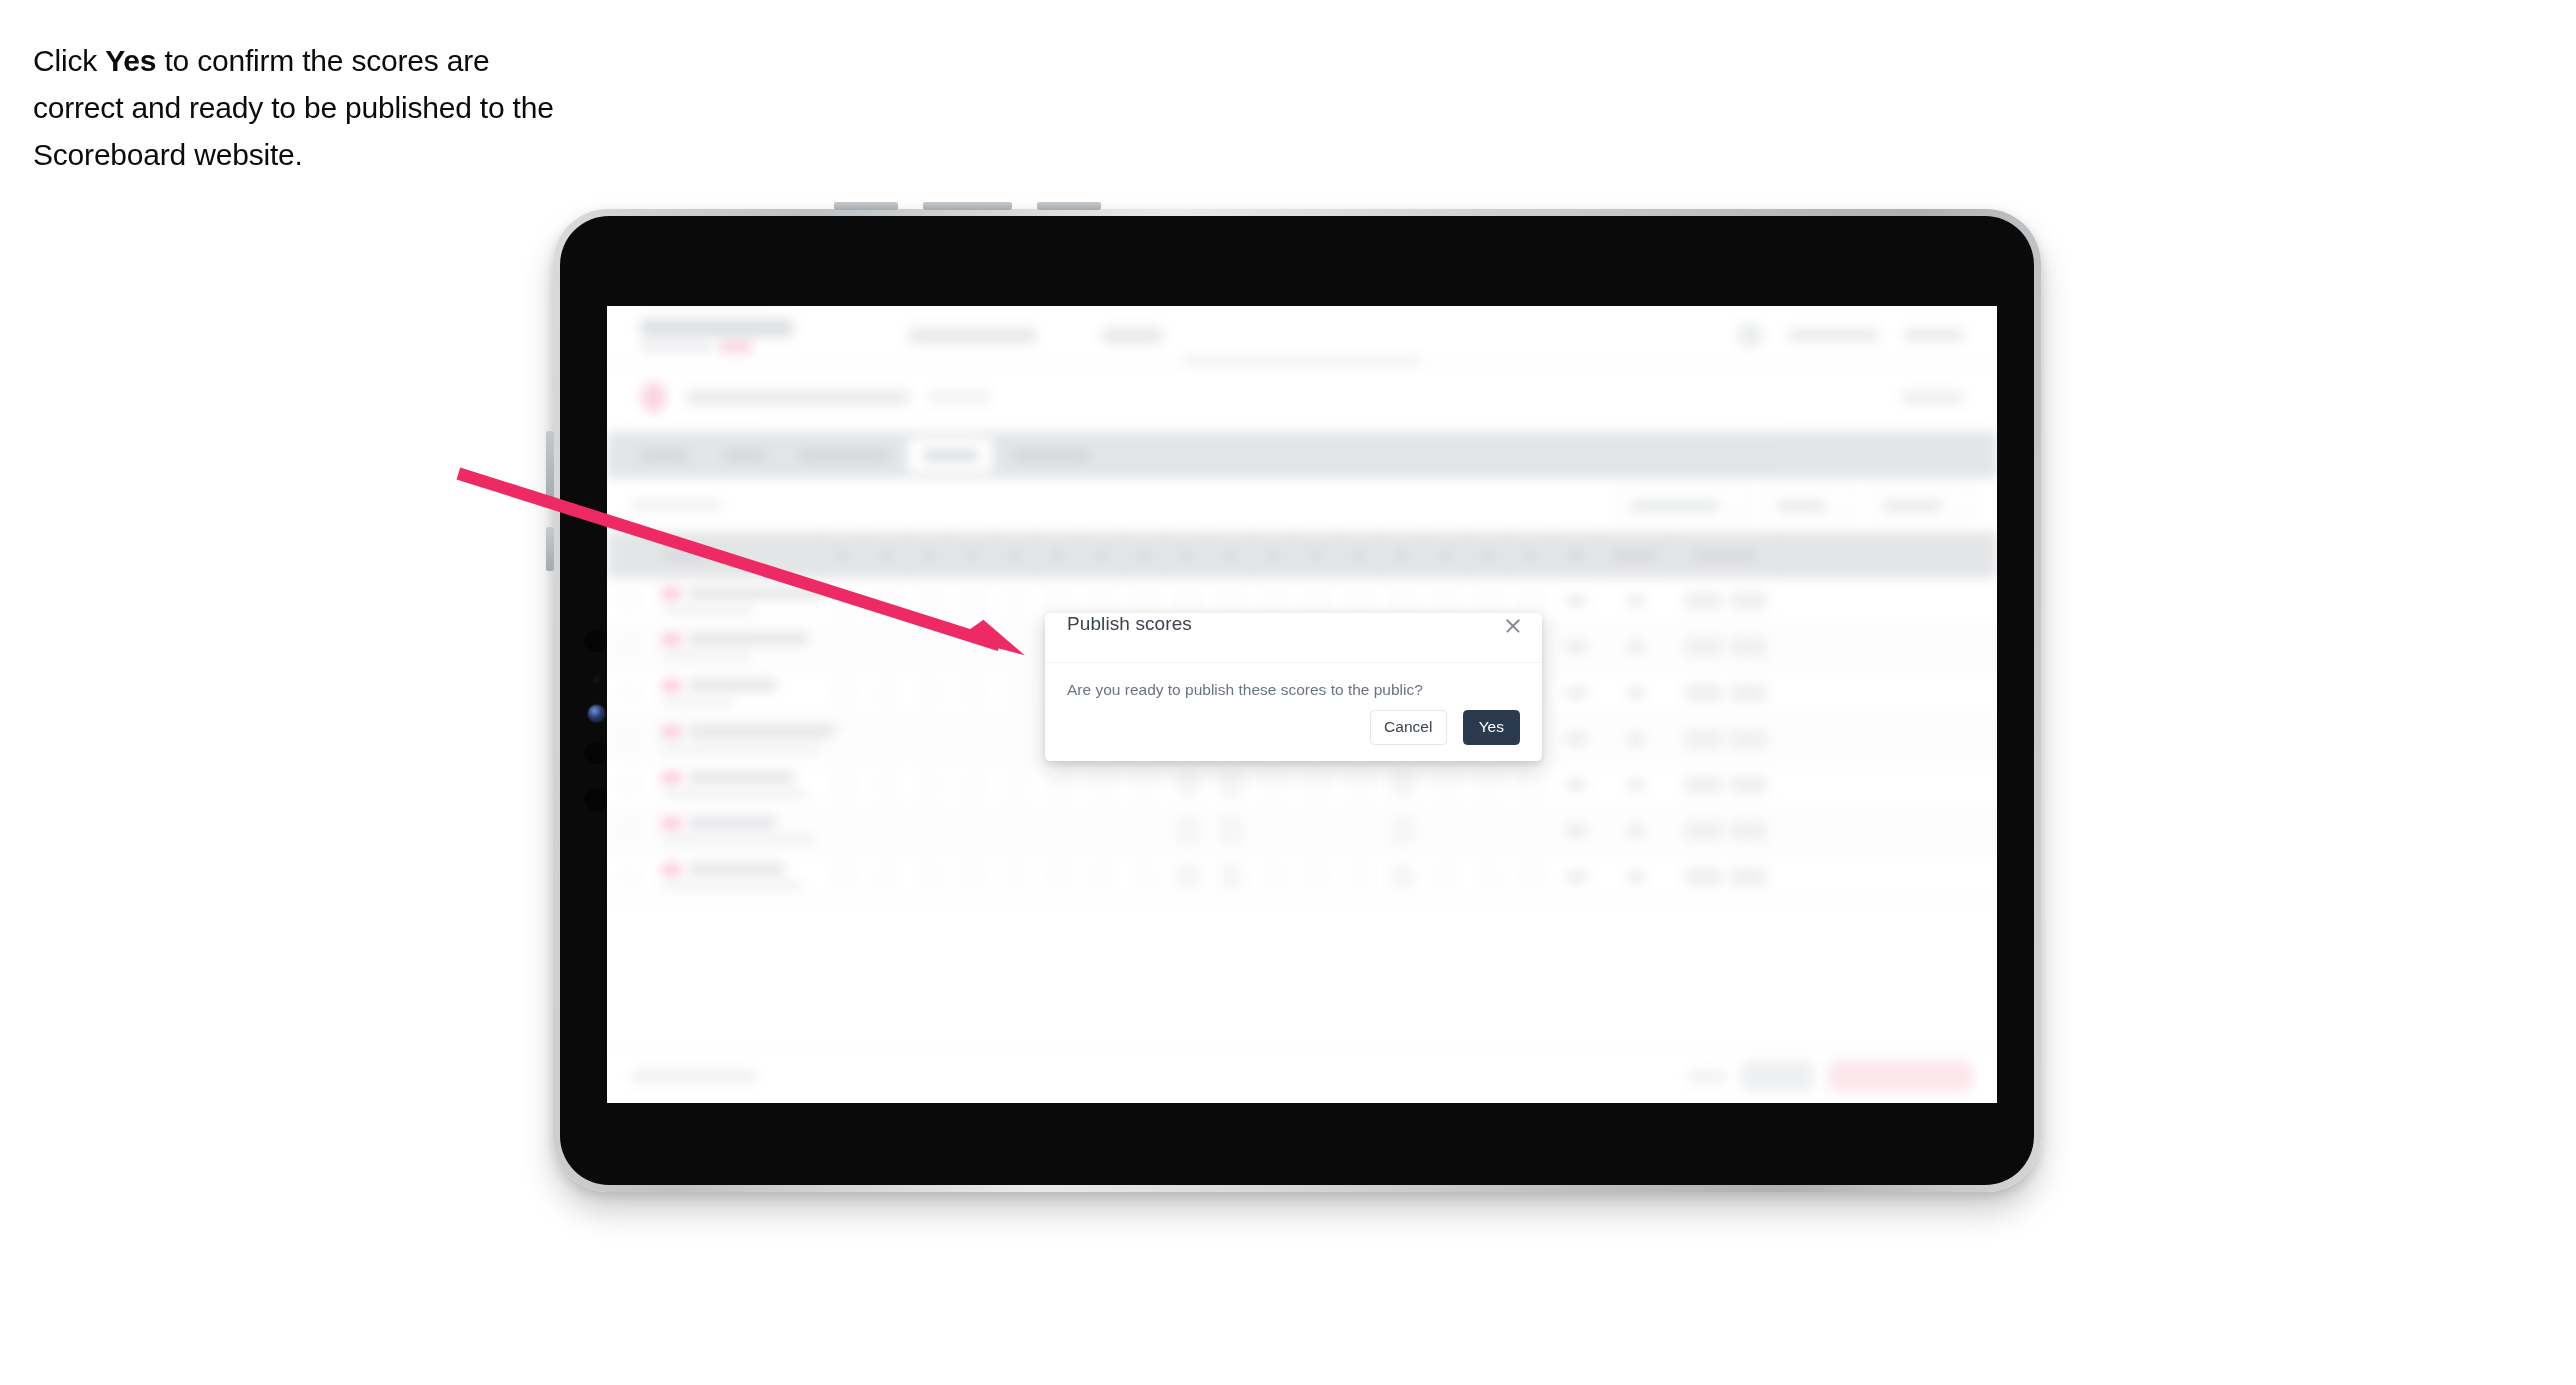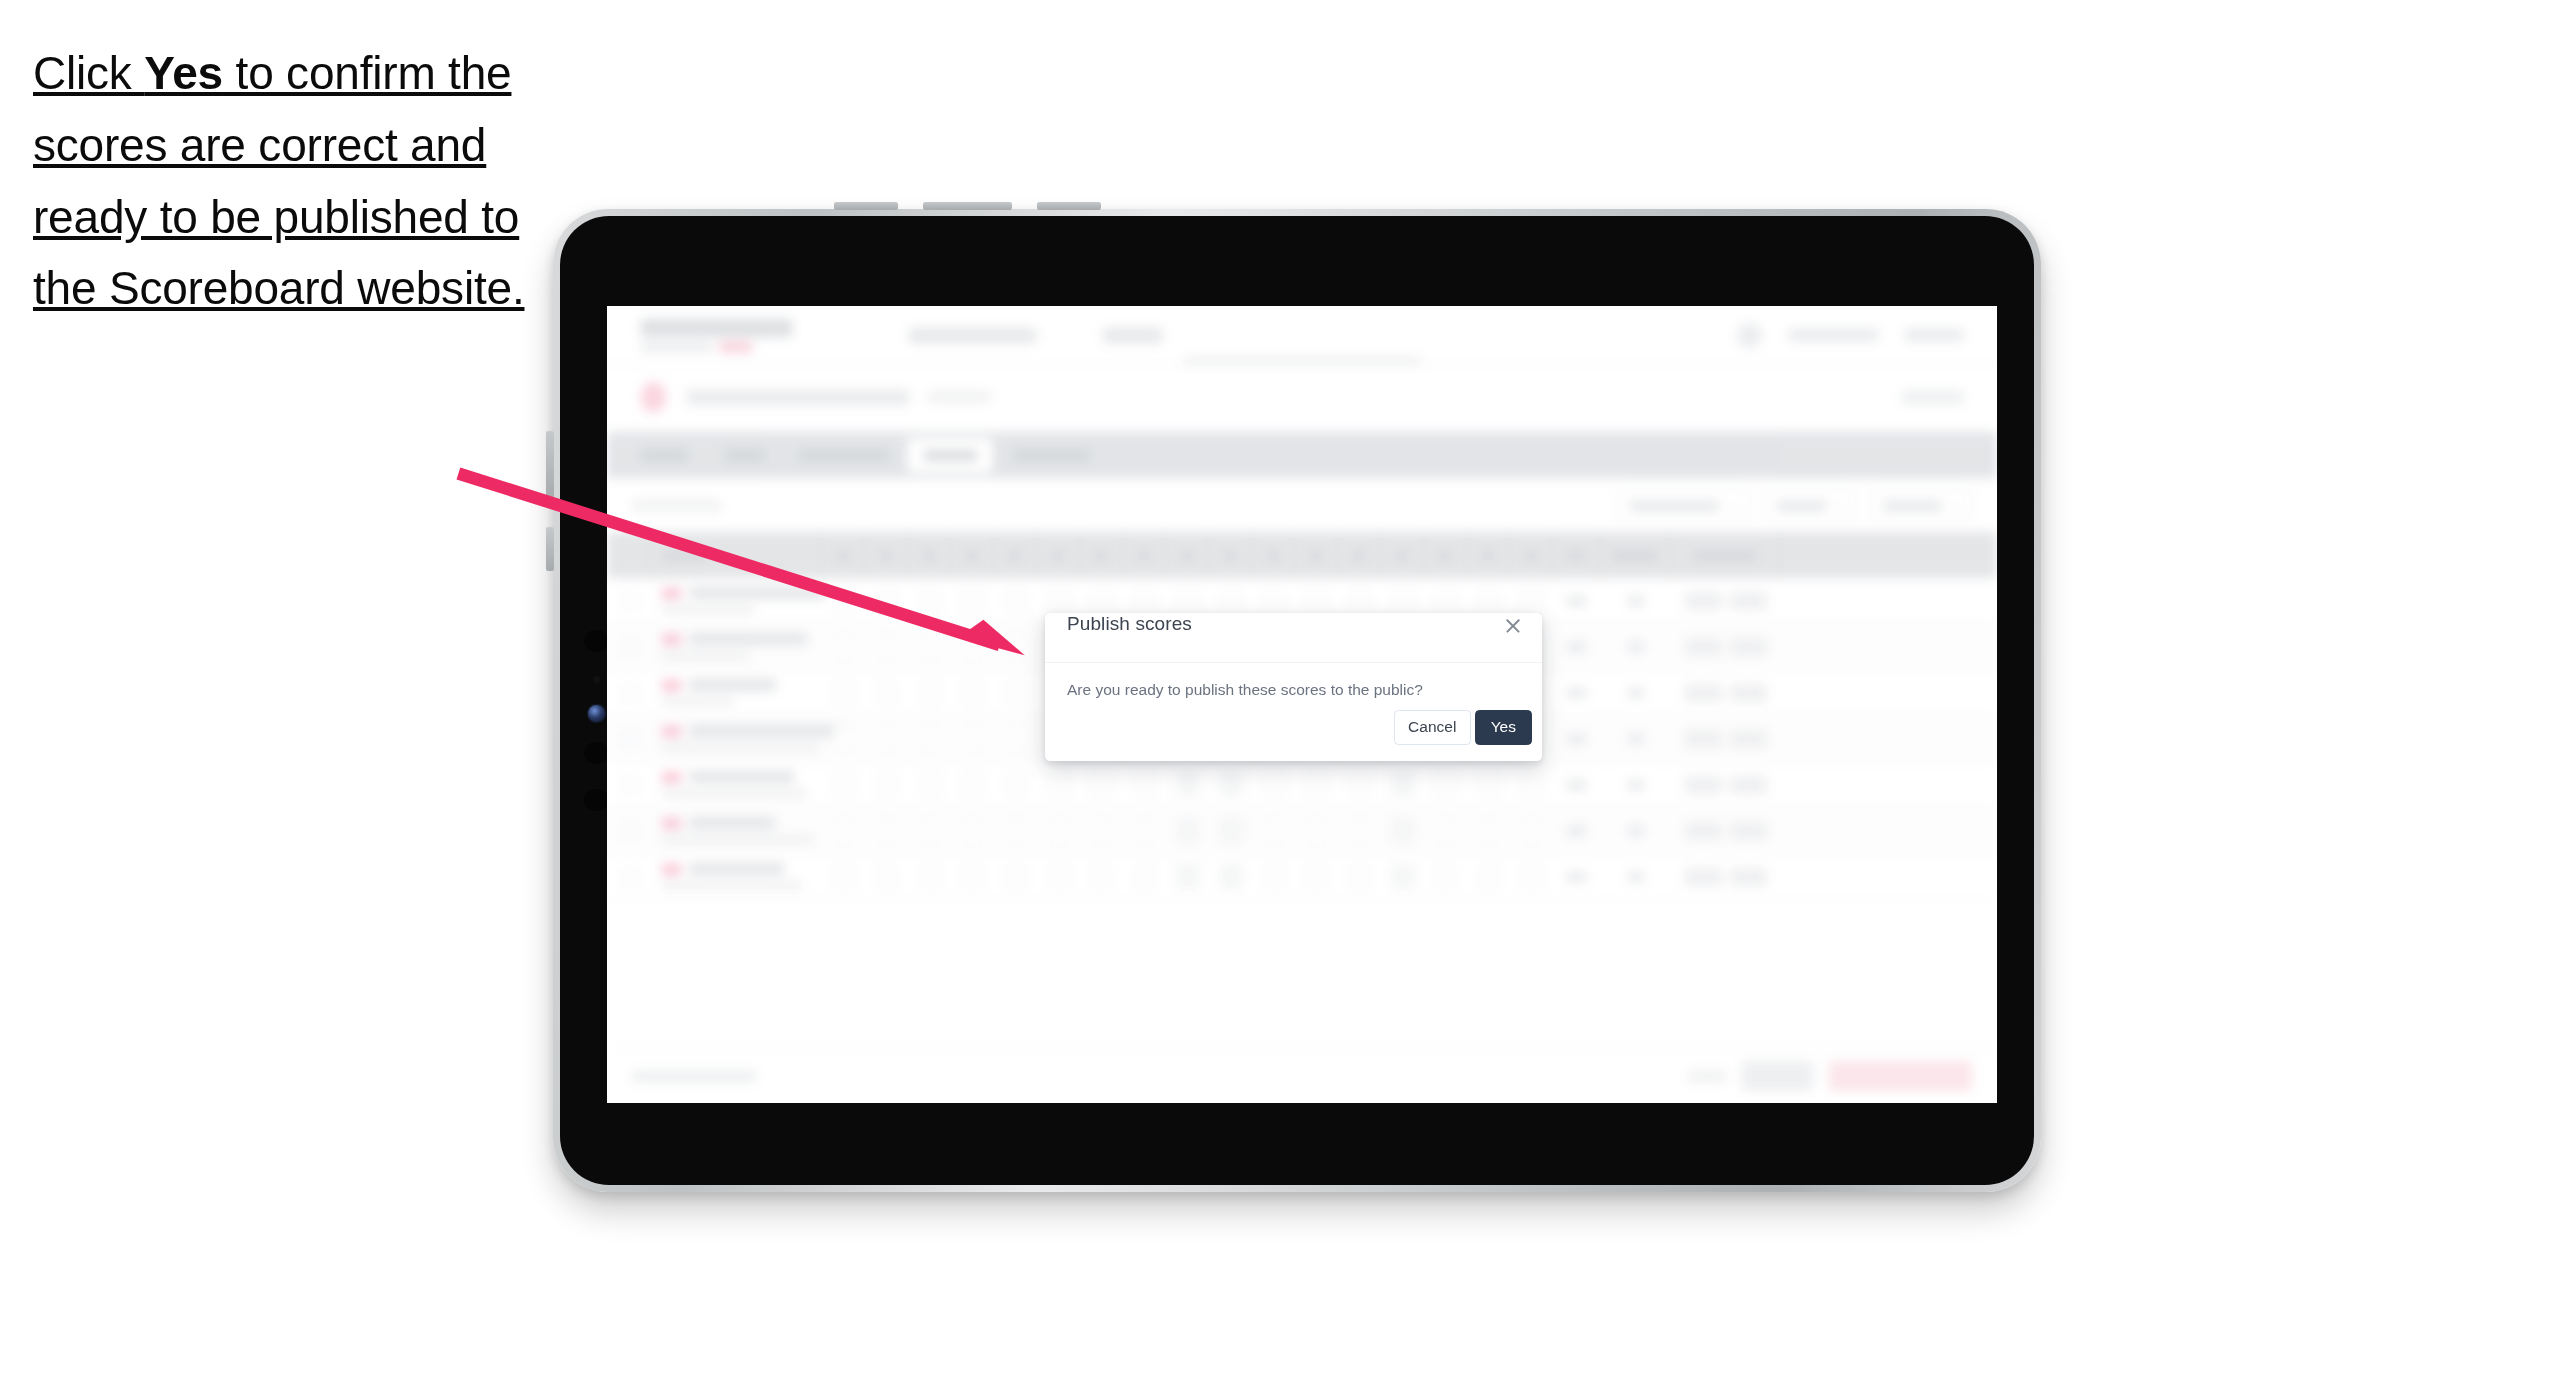--- a/index.html
+++ b/index.html
@@ -12,25 +12,24 @@
     position: relative;
     overflow: hidden;
   }
 
   
   .caption {
     position: absolute;
     left: 33px;
     top: 38px;
     width: 547px;
-    font-size: 46px;
+    font-size: 30px;
     line-height: 1.56;
     color: #0b0b0c;
     letter-spacing: -0.2px;
-    text-decoration: underline;
   }
   .caption b { font-weight: 700; }
 
   
   .device {
     position: absolute;
     left: 553px;
     top: 209px;
     width: 1488px;
     height: 983px;
@@ -214,21 +213,21 @@
   }
   .modal-close::before, .modal-close::after {
     content: ""; position: absolute; left: 3.7px; top: 12px; width: 18px; height: 1.8px;
     background: #5b6470; border-radius: 1.5px;
   }
   .modal-close::before { transform: rotate(45deg); }
   .modal-close::after  { transform: rotate(-45deg); }
   .modal-body { padding: 16.3px 22px 0 22px; }
   .modal-text { font-size: 15.5px; color: #6b7280; line-height: 1.4; }
   .modal-actions {
-    position: absolute; right: 10px; bottom: 16.3px; display: flex; gap: 4px; align-items: flex-start;
+    position: absolute; right: 22px; bottom: 16.3px; display: flex; gap: 16px; align-items: flex-start;
   }
   .btn {
     font-family: "Liberation Sans", sans-serif; font-size: 15.5px; border-radius: 4.4px;
     cursor: pointer; display: flex; align-items: center; justify-content: center;
   }
   .btn-cancel {
     min-width: 77px; height: 35px; background: #ffffff; color: #3c4450;
     border: 1.5px solid #dfe6f0; padding: 0 13.3px;
   }
   .btn-yes {

